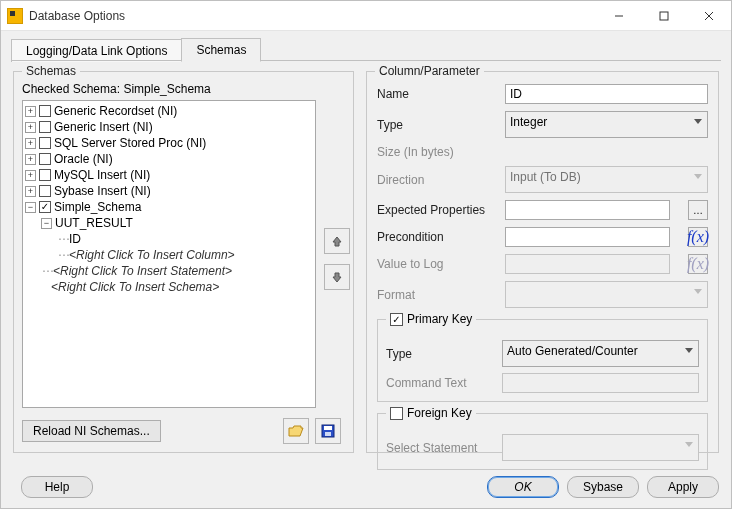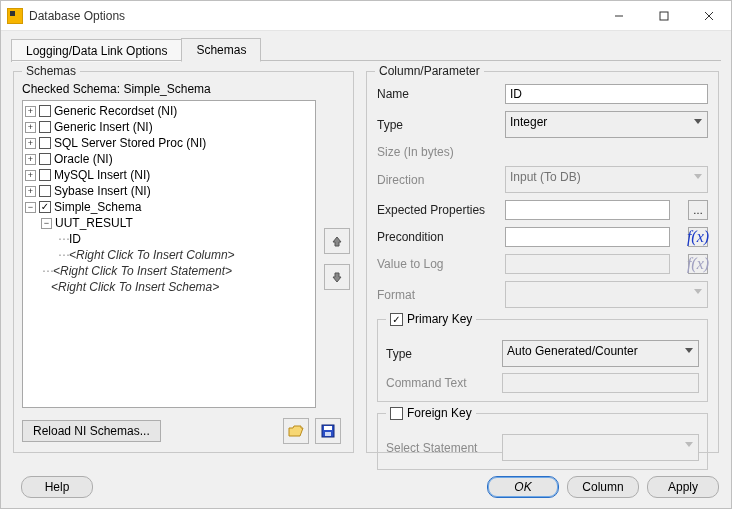--- a/index.html
+++ b/index.html
@@ -322,18 +322,18 @@
 
         </div>
       </div>
 
     </div>
 
     <div class="buttonbar">
       <div class="btn">Help</div>
       <div class="spacer"></div>
       <div class="btn default">OK</div>
-      <div class="btn">Column</div>
+      <div class="btn">Sybase</div>
       <div class="btn">Apply</div>
     </div>
 
   </div>
 </div>
 
 </body></html>

